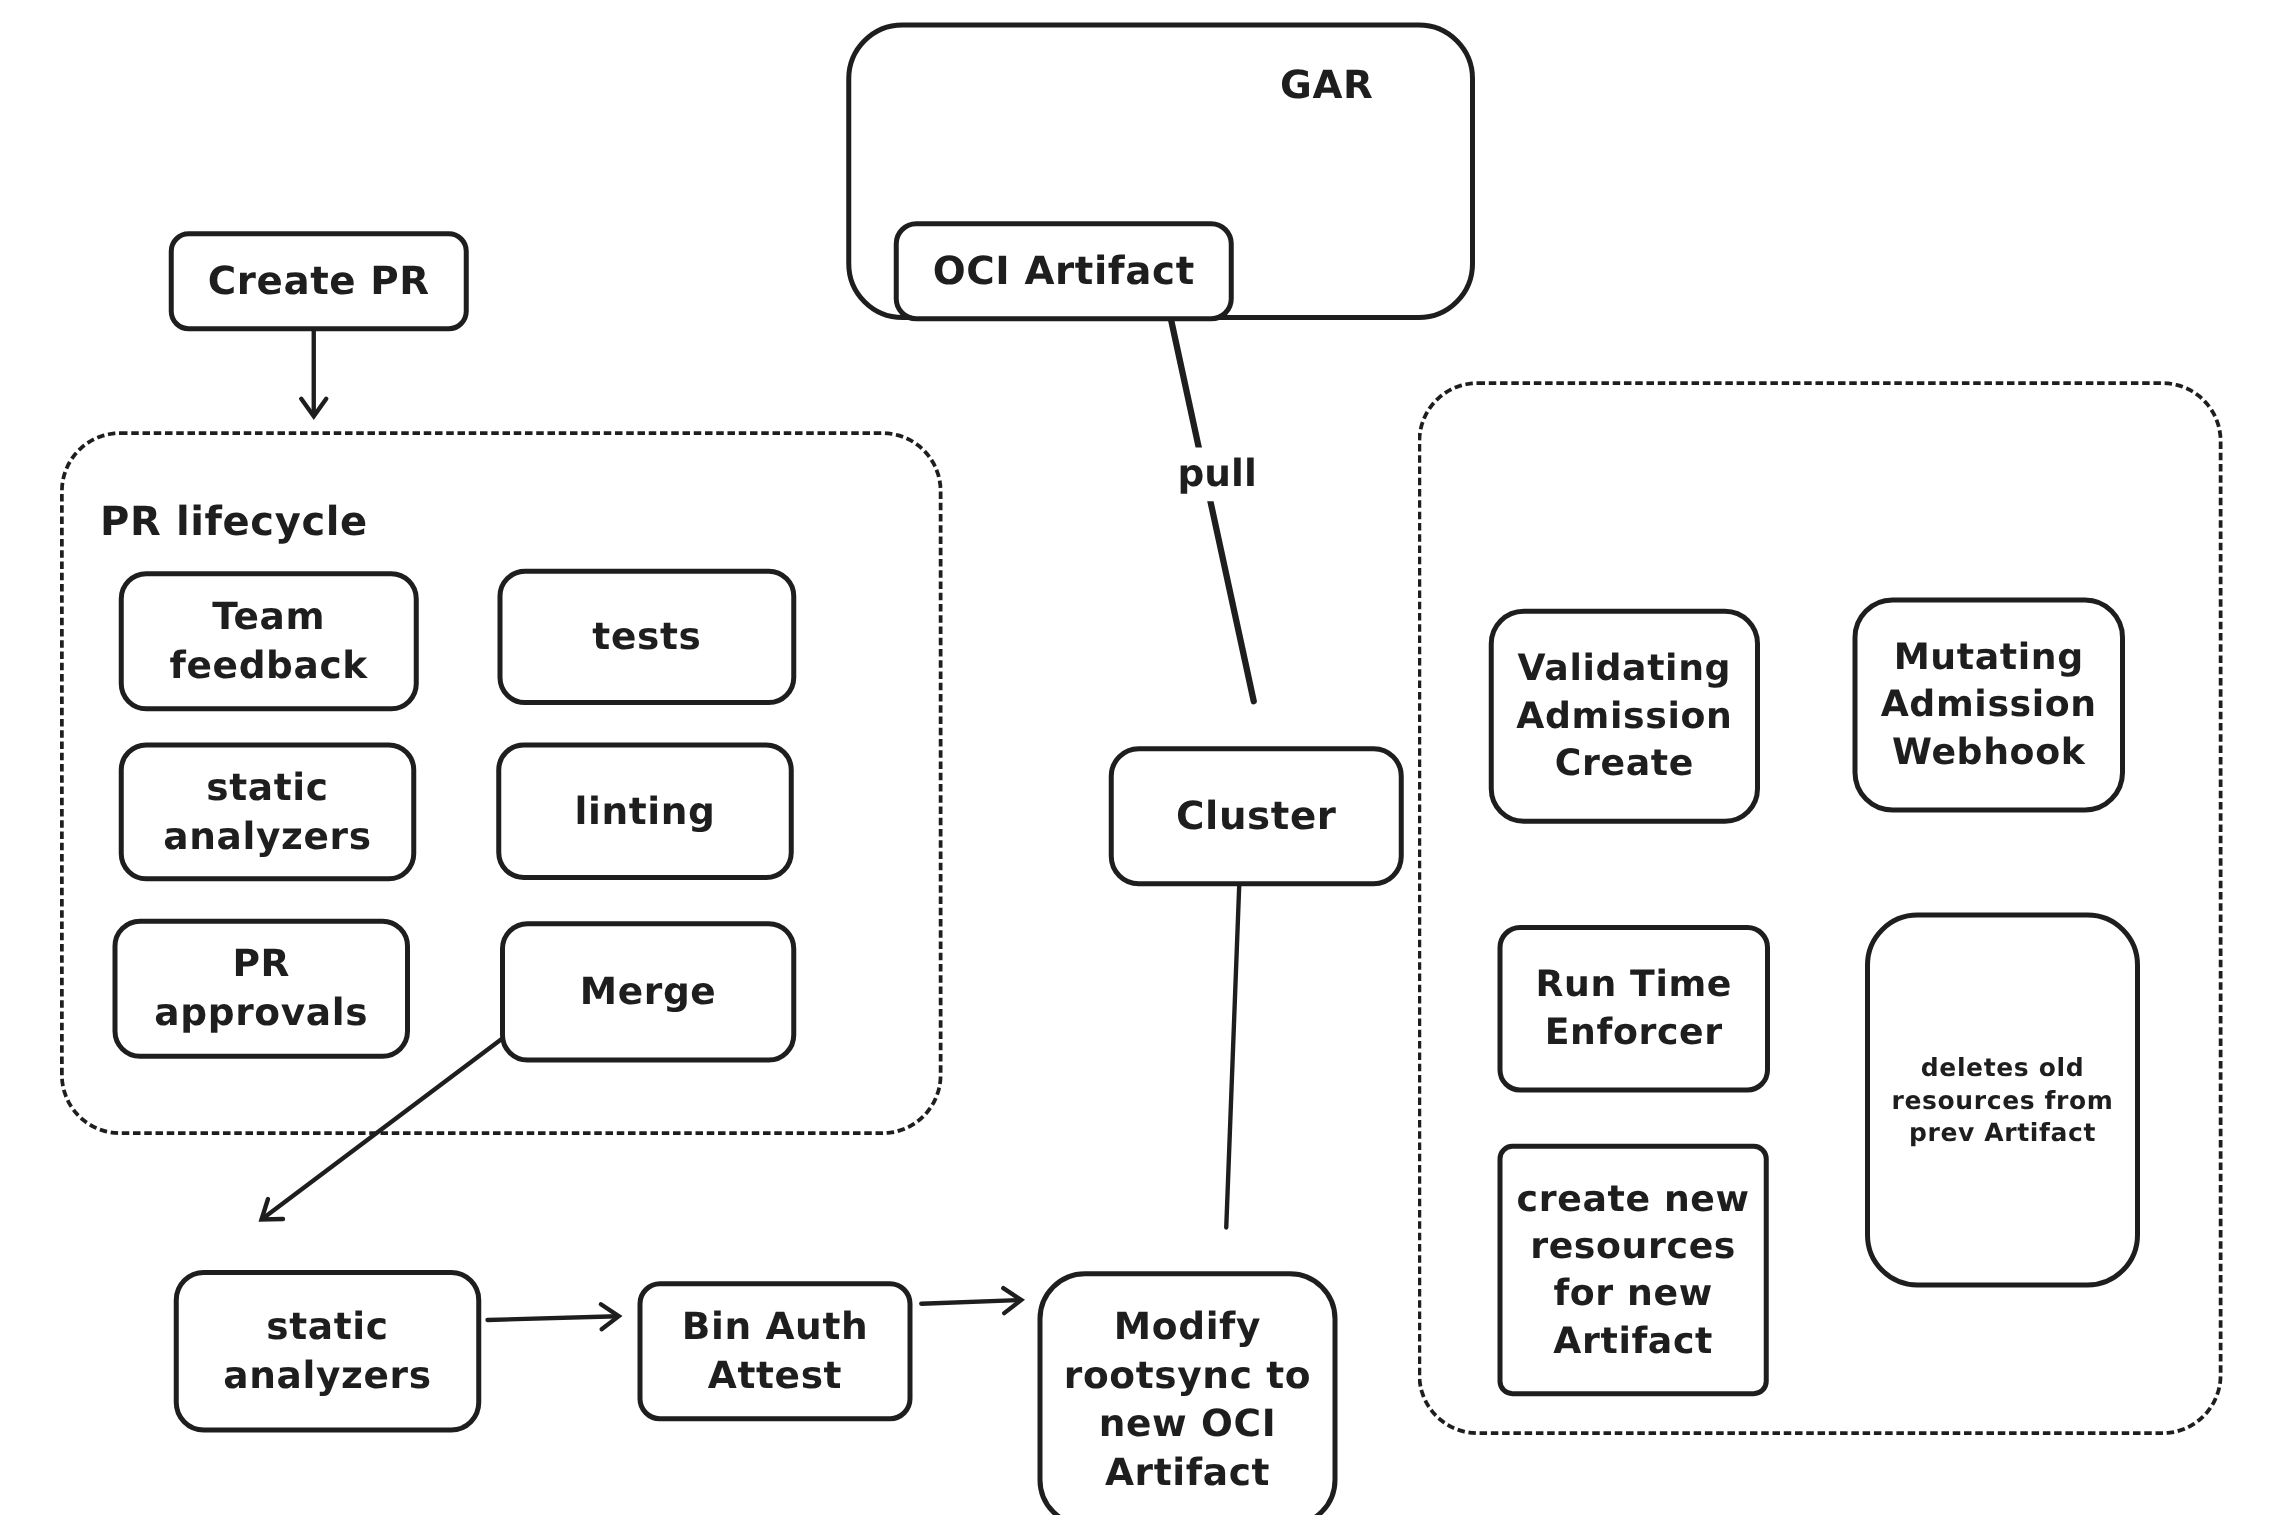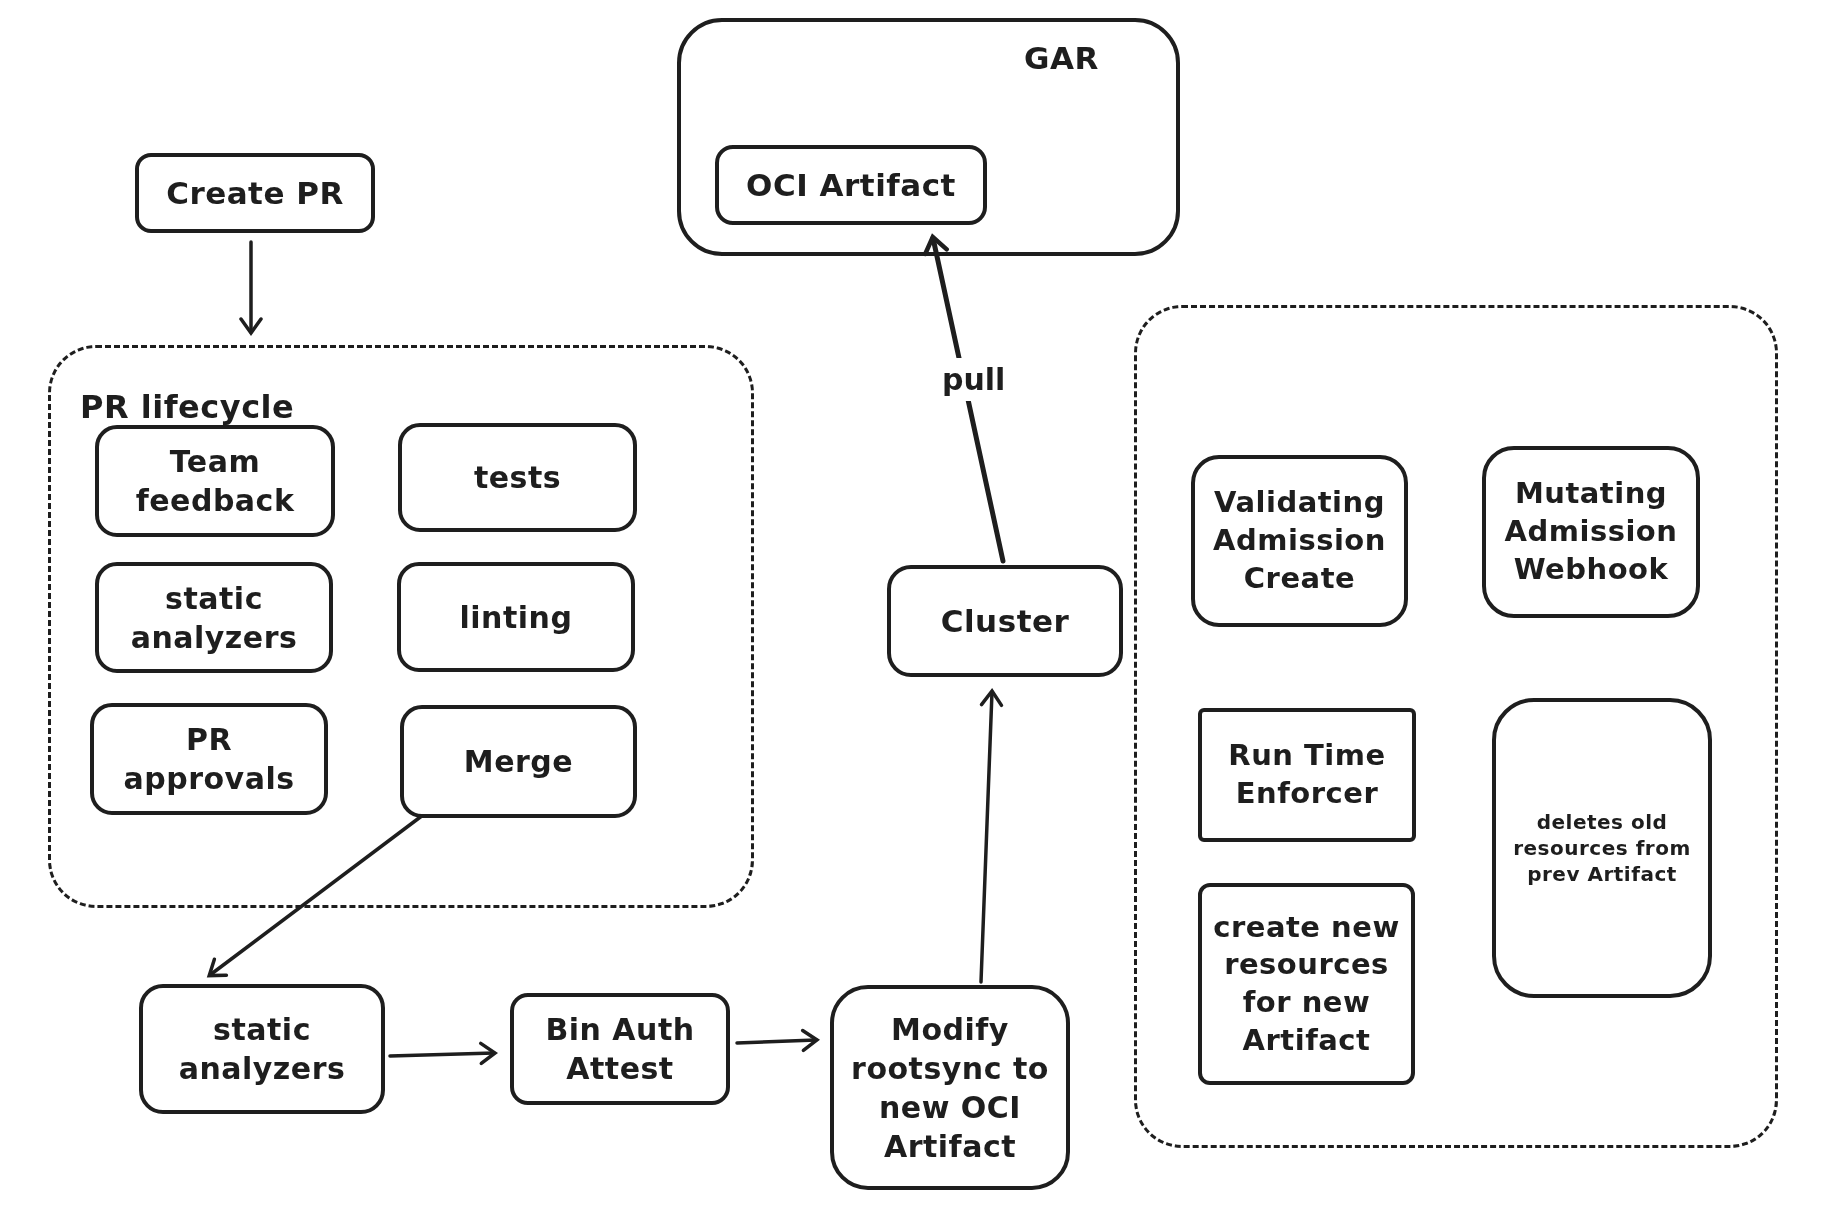--- a/index.html
+++ b/index.html
@@ -25,36 +25,38 @@
     background:#ffffff;
     z-index:1;
   }
   .container-title{
     position:absolute;
     font-size:32px;
     font-weight:600;
     white-space:nowrap;
     letter-spacing:.5px;
     z-index:2;
+    margin-top:10px;
   }
   .node{
     position:absolute;
     border:4px solid #1e1e1e;
     border-radius:22px;
     background:#ffffff;
     display:flex;
     align-items:center;
     justify-content:center;
     text-align:center;
     font-size:30px;
     font-weight:600;
     line-height:1.3;
     letter-spacing:.5px;
     z-index:10;
     box-sizing:border-box;
+    margin-top:32px;
   }
   #arrows{
     position:absolute;left:0;top:0;width:1836px;height:1212px;
     z-index:5;
   }
   .edge-label{
     position:absolute;
     background:#ffffff;
     font-size:30px;
     font-weight:600;
@@ -101,21 +103,21 @@
   <div class="node" style="left:398px;top:423px;width:239px;height:109px;">tests</div>
   <div class="node" style="left:95px;top:562px;width:238px;height:111px;padding:0 30px;">static analyzers</div>
   <div class="node" style="left:397px;top:562px;width:238px;height:110px;">linting</div>
   <div class="node" style="left:90px;top:703px;width:238px;height:112px;padding:0 34px;">PR approvals</div>
   <div class="node" style="left:400px;top:705px;width:237px;height:113px;">Merge</div>
 
   <div class="node" style="left:887px;top:565px;width:236px;height:112px;border-radius:24px;font-size:31px;">Cluster</div>
 
   <div class="node" style="left:1191px;top:455px;width:217px;height:172px;border-radius:28px;padding:0 10px;font-size:29px;">Validating Admission Create</div>
   <div class="node" style="left:1482px;top:446px;width:218px;height:172px;border-radius:32px;padding:0 10px;font-size:29px;">Mutating Admission Webhook</div>
-  <div class="node" style="left:1198px;top:708px;width:218px;height:134px;border-radius:6px;padding:0 24px;font-size:29px;">Run Time Enforcer</div>
+  <div class="node" style="left:1198px;top:708px;width:218px;height:134px;border-radius:18px;padding:0 24px;font-size:29px;">Run Time Enforcer</div>
   <div class="node" style="left:1492px;top:698px;width:220px;height:300px;border-radius:42px;padding:0 14px;font-size:20px;">deletes old resources from prev Artifact</div>
   <div class="node" style="left:1198px;top:883px;width:217px;height:202px;border-radius:12px;padding:15px 8px;font-size:29px;">create new resources for new Artifact</div>
 
   <div class="node" style="left:139px;top:984px;width:246px;height:130px;border-radius:24px;padding:0 30px;">static analyzers</div>
   <div class="node" style="left:510px;top:993px;width:220px;height:112px;border-radius:18px;padding:0 24px;">Bin Auth Attest</div>
   <div class="node" style="left:830px;top:985px;width:240px;height:205px;border-radius:38px;padding:0 14px;">Modify rootsync to new OCI Artifact</div>
 
   <div class="edge-label" style="left:932px;top:358px;width:60px;">pull</div>
 
 </div>

